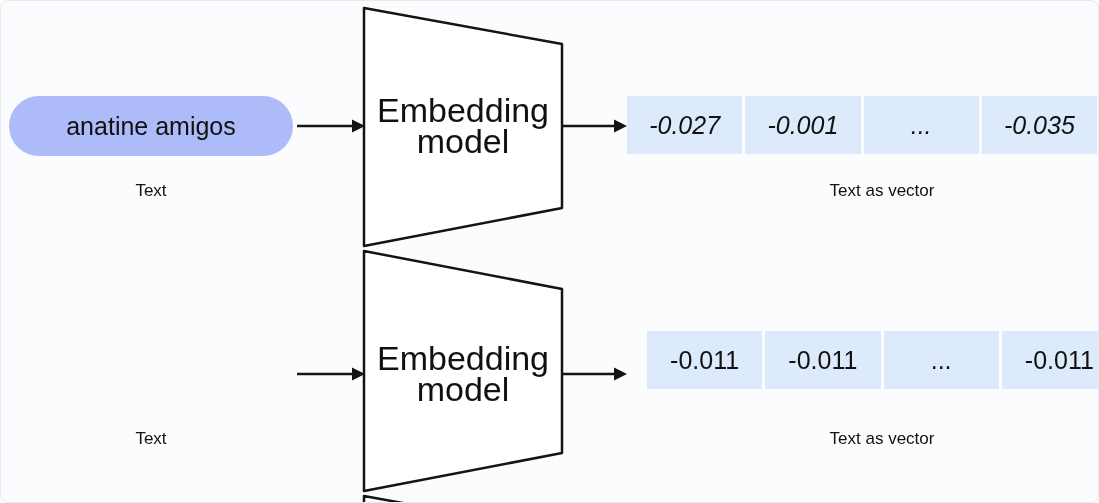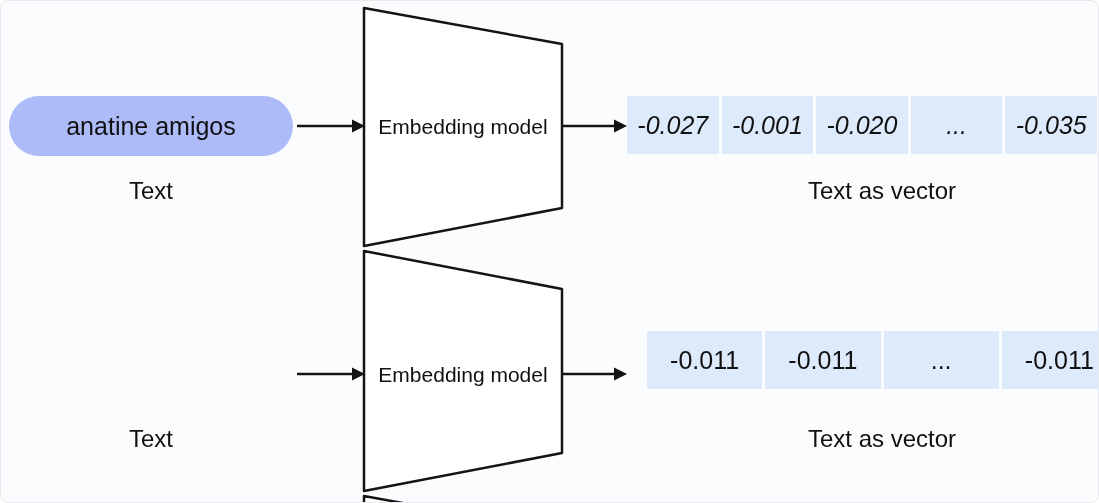--- a/index.html
+++ b/index.html
@@ -17,30 +17,30 @@
   .shapes{position:absolute;left:0;top:0;width:1099px;height:503px;}
   .pill{
     position:absolute;left:8px;width:284px;height:60px;
     background:#aebbf9;border-radius:30px;
     display:flex;align-items:center;justify-content:center;
     font-size:25px;
   }
   .pill.r1{top:95px;}
   .pill.r2{top:343px;}
   .caption{
-    position:absolute;font-size:24px;text-align:center;line-height:26px;
+    position:absolute;font-size:17px;text-align:center;line-height:26px;
   }
   .cap-text{left:8px;width:284px;}
   .cap-vector{left:646px;width:470px;}
   .cap-row1{top:177px;}
   .cap-row2{top:425px;}
   .model-label{
     position:absolute;left:377px;width:170px;height:62px;
     display:flex;align-items:center;justify-content:center;text-align:center;
-    font-size:21px;line-height:31px;
+    font-size:34px;line-height:31px;
   }
   .model-label.r1{top:94px;}
   .model-label.r2{top:342px;}
   .vector{
     position:absolute;left:626px;width:470px;height:58px;
     display:flex;gap:3px;
   }
   .vector.r1{top:95px;font-style:italic;}
   .vector.r2{top:330px;margin-left:20px;}
   .cell{
@@ -84,21 +84,20 @@
   <div class="pill r1">
     <span>anatine amigos</span>
   </div>
   <div class="caption cap-text cap-row1">Text</div>
 
   <div class="model-label r1">Embedding model</div>
 
   <div class="vector r1">
     <div class="cell">-0.027</div>
     <div class="cell">-0.001</div>
-    <div class="cell">-0.020</div>
     <div class="cell">...</div>
     <div class="cell">-0.035</div>
   </div>
   <div class="caption cap-vector cap-row1">Text as vector</div>
 
   <div class="caption cap-text cap-row2">Text</div>
 
   <div class="model-label r2">Embedding model</div>
 
   <div class="vector r2">

